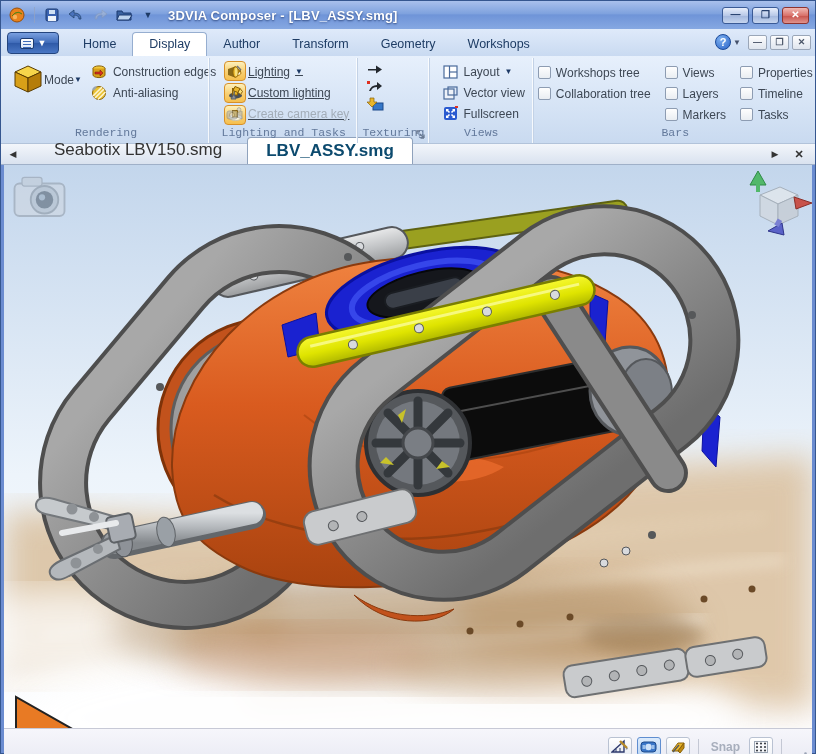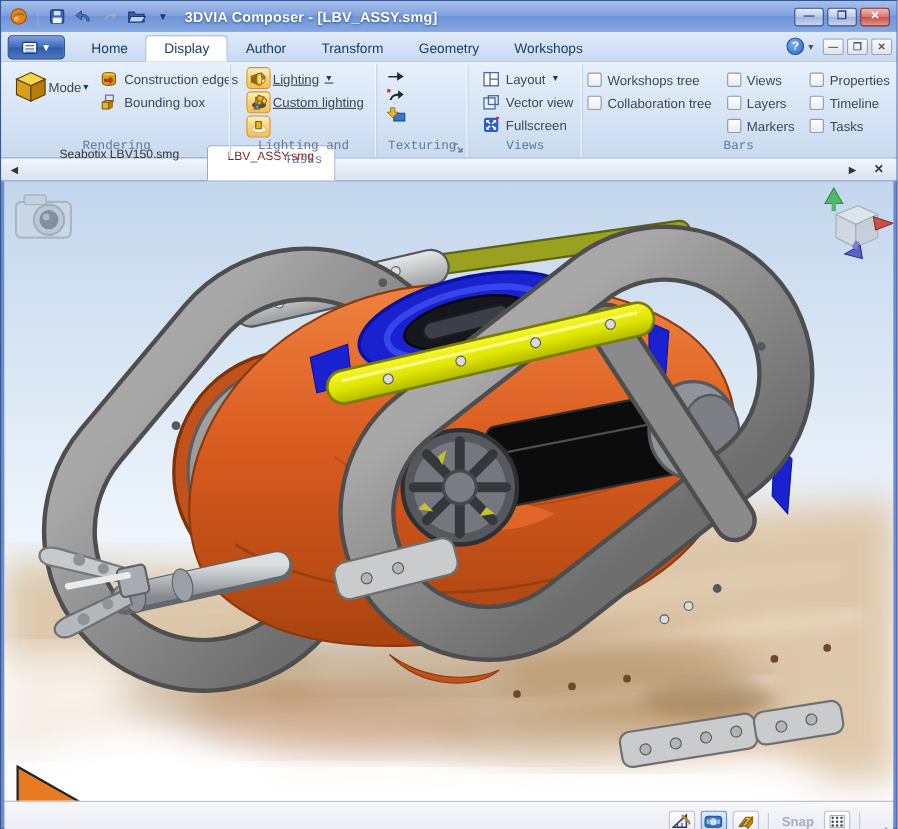--- a/index.html
+++ b/index.html
@@ -58,22 +58,22 @@
   .amber-col { display:flex; flex-direction:column; gap:2px; margin-left:4px; margin-top:1px; }
   .amberbtn { width:22px; height:20px; border:1px solid #d89028; border-radius:4px;
               background:linear-gradient(#fdf0bb, #f8cf72 55%, #f5bf4e); display:flex; align-items:center; justify-content:center; }
   .chk-grid { display:grid; grid-template-columns:auto auto auto; grid-auto-rows:21px; column-gap:14px; margin-top:2px; }
   .chkitem { display:flex; align-items:center; gap:5px; white-space:nowrap; }
   .chkbox { width:13px; height:13px; background:linear-gradient(#fefefe,#e9edf2); border:1px solid #8d9cb2; border-radius:2px; }
 
   
   .doctabs { height:21px; background:linear-gradient(#f3f6fb,#d9e2ef); border-bottom:1px solid #9fb0c8; display:flex; align-items:flex-end; padding:0 4px; }
   .dt-arrow { width:16px; height:16px; font-size:9px; color:#333; text-align:center; line-height:16px; align-self:center; }
-  .dtab { padding:3px 18px 16px; font-size:11px; color:#333; border:1px solid transparent; margin-left:14px; }
-  .dtab.active { background:#fff; font-weight:normal; color:#7f1d1d; border:1px solid #8fa2bc; border-bottom:none; border-radius:4px 4px 0 0; margin-left:6px; }
+  .dtab { padding:3px 18px 3px; font-size:17px; color:#333; border:1px solid transparent; margin-left:14px; }
+  .dtab.active { background:#fff; font-weight:bold; color:#0c4a6e; border:1px solid #8fa2bc; border-bottom:none; border-radius:4px 4px 0 0; margin-left:6px; }
   .doctabs-right { margin-left:auto; display:flex; align-items:center; gap:8px; padding-right:4px; align-self:center; }
 
   
   .viewport { height:563px; background:#dce9f6; position:relative; margin:0 3px; overflow:hidden; }
 
   
   .statusbar { height:36px; background:linear-gradient(#f6f6fb,#e9eaf3); border-top:1px solid #c7c9d6;
                display:flex; align-items:center; justify-content:flex-end; gap:5px; padding:0 4px; margin:0 3px; }
   .sbtn { width:24px; height:19px; border:1px solid #b9c2d2; border-radius:3px; background:linear-gradient(#fff,#e8ecf4);
           display:flex; align-items:center; justify-content:center; }
@@ -174,27 +174,26 @@
                   <ellipse cx="8" cy="4.5" rx="6" ry="2.6" fill="#f2c838" stroke="#8a6208"></ellipse>
                   <path d="M2,4.5 L2,11 A6,2.6 0 0 0 14,11 L14,4.5" fill="#d8a018" stroke="#8a6208"></path>
                   <path d="M4,8 L9,8 L9,6 L12,9 L9,12 L9,10 L4,10 Z" fill="#d83020" stroke="#701008" stroke-width=".5"></path>
                 </svg>
             </span>
             <span>Construction edges</span>
           </div>
           <div class="ritem">
             <span class="icon16">
               <svg width="16" height="16">
-                  <rect x="5" y="1.5" width="7" height="6" fill="none" stroke="#8a4a98" stroke-width="1"></rect>
-                  <polygon points="2,8 8,8 8,14 2,14" fill="#e9b62b" stroke="#8a6208"></polygon>
-                  <polygon points="8,8 11,6.5 11,12.5 8,14" fill="#c08a10" stroke="#8a6208"></polygon>
-                  <polygon points="2,8 5,6.5 11,6.5 8,8" fill="#f6d54a" stroke="#8a6208"></polygon>
-                </svg>
-            </span>
-            <span>Bounding box</span>
+                  <circle cx="8" cy="8" r="6.5" fill="#e9c235" stroke="#8a6208"></circle>
+                  <path d="M2,11 L11,2 M4,13 L13,4 M7,14.5 L14.5,7" stroke="#fdf4cf" stroke-width="1.6"></path>
+                  <path d="M2,5 A6.5,6.5 0 0 1 5,2" stroke="#9aa4ae" stroke-width="2.4" fill="none"></path>
+                </svg>
+            </span>
+            <span>Anti-aliasing</span>
           </div>
         </div>
         <div class="amber-col">
           <div class="amberbtn">
             <svg width="15" height="12">
                 <ellipse cx="7" cy="8" rx="6" ry="3" fill="#fdf6de" stroke="#b57d0a"></ellipse>
                 <polygon points="3,7 9,4 13,6 7,9" fill="#e9b62b" stroke="#8a6208"></polygon>
                 <line x1="9" y1="1" x2="13" y2="5" stroke="#6b7280" stroke-width="1.4"></line>
               </svg>
           </div>
@@ -232,20 +231,31 @@
           <div class="ritem">
             <span class="icon16">
               <svg width="16" height="16">
                   <path d="M4,14 L9,14 L7,9 Z" fill="#8a9098" stroke="#5a6068"></path>
                   <path d="M7,9 Q7,5 10,4" stroke="#5a6068" stroke-width="1.4" fill="none"></path>
                   <polygon points="8,1.5 13,3.5 11,7.5 6,5.5" fill="#e9b62b" stroke="#8a6208"></polygon>
                   <polygon points="11,7.5 13,3.5 15.5,6.5 13.5,9.5" fill="#f8df7a" stroke="#8a6208"></polygon>
                 </svg>
             </span>
             <span>Custom lighting</span>
+          </div>
+          <div class="ritem disabled">
+            <span class="icon16">
+              <svg width="17" height="14" opacity="0.55">
+                  <rect x="1" y="4" width="10" height="8" rx="2" fill="#aab2bc" stroke="#7a828c"></rect>
+                  <circle cx="6" cy="8" r="2.6" fill="#cfd5dc" stroke="#7a828c"></circle>
+                  <polygon points="11,6 16,4 16,12 11,10" fill="#aab2bc" stroke="#7a828c"></polygon>
+                  <circle cx="13" cy="2.5" r="1.8" fill="#cfd5dc" stroke="#7a828c"></circle>
+                </svg>
+            </span>
+            <span>Create camera key</span>
           </div>
         </div>
       </div>
       <div class="rgroup-label">Lighting and Tasks</div>
     </div>
 
     <div class="rgroup" style="width:128px">
       <div class="rgroup-content">
         <div class="amber-col" style="gap:4px; margin-top:3px;">
           <svg width="18" height="13">

